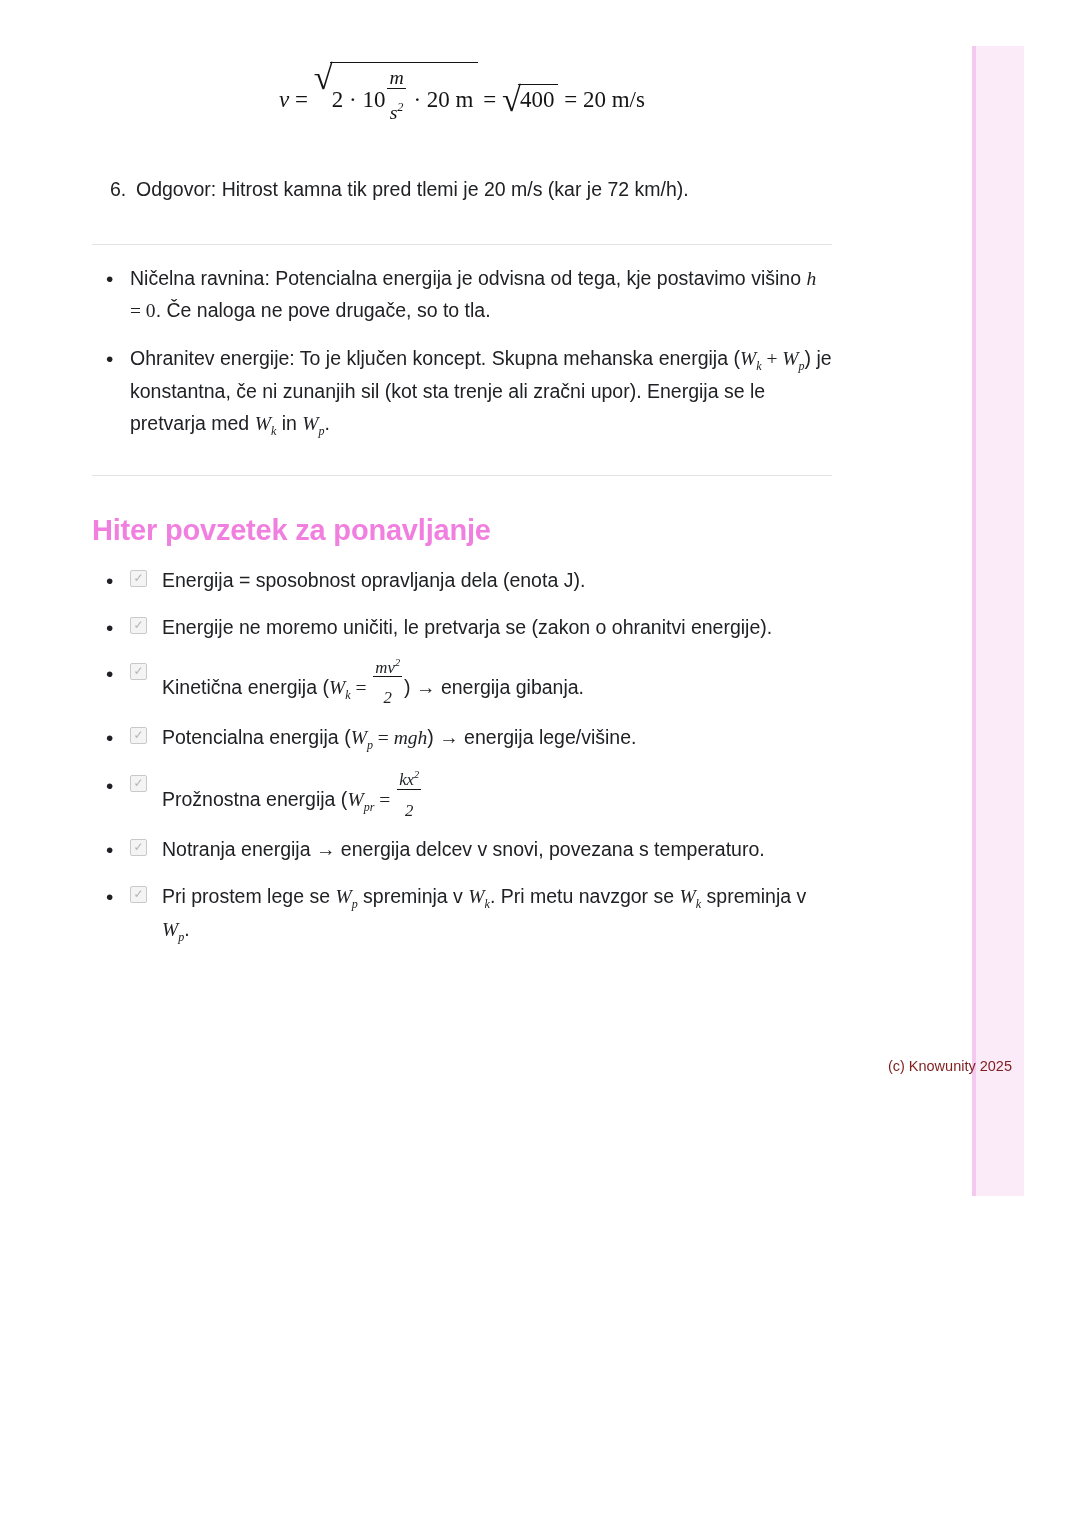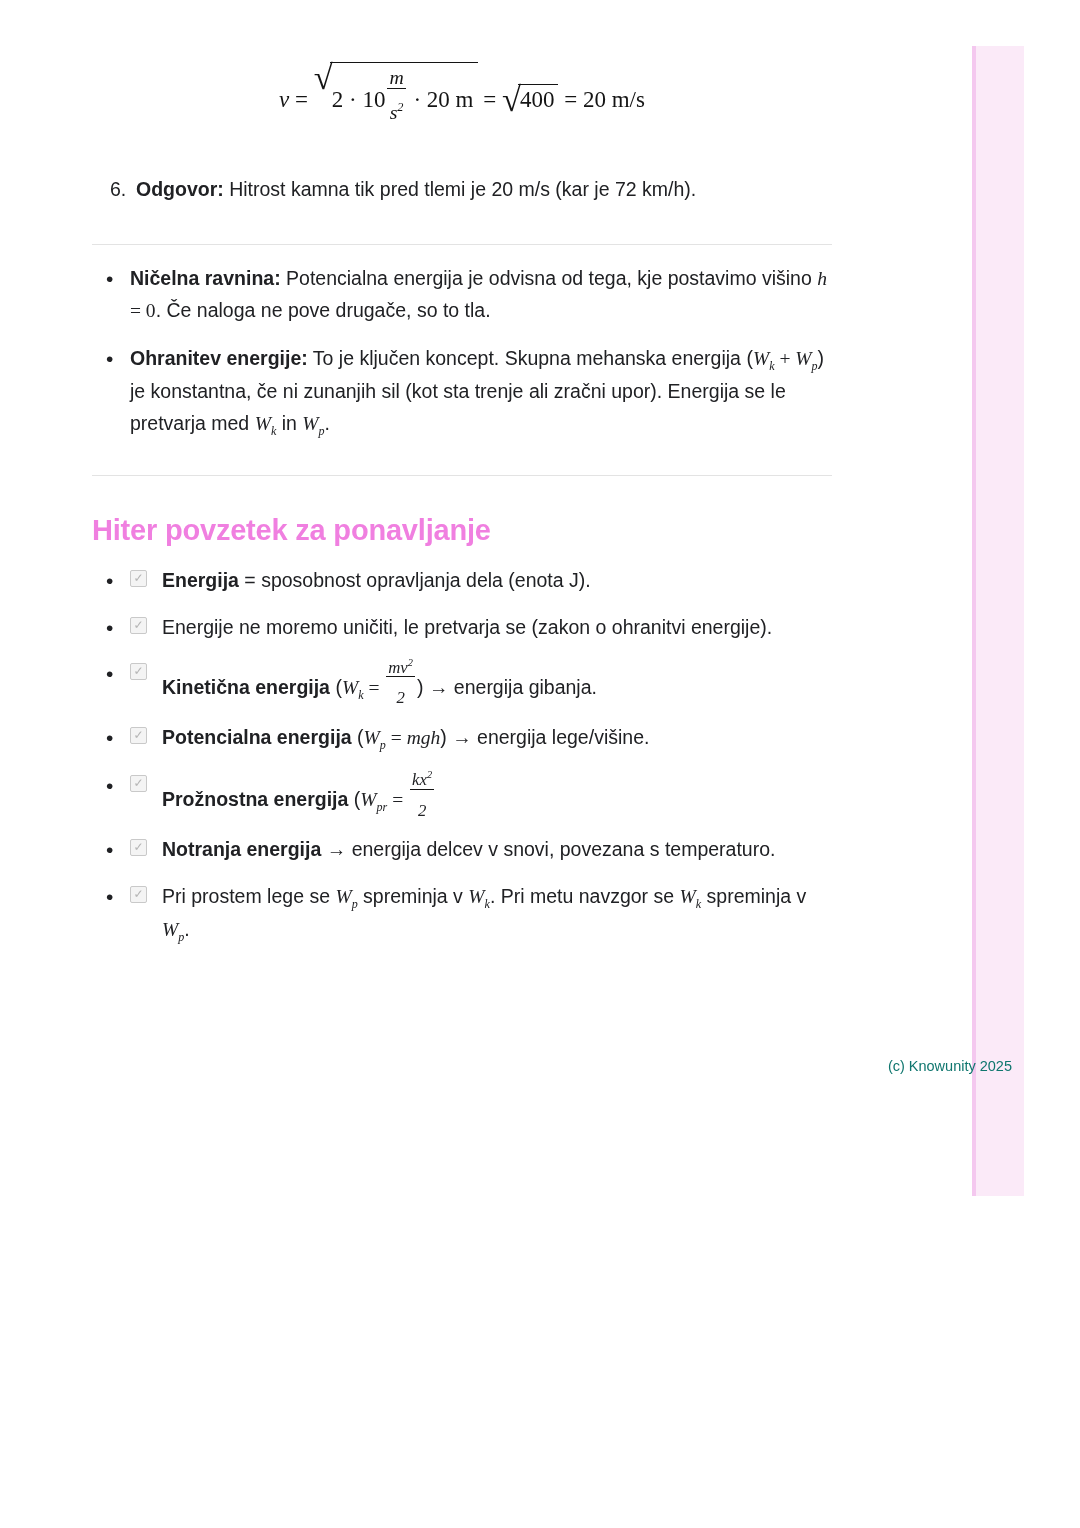--- a/index.html
+++ b/index.html
@@ -119,21 +119,21 @@
     margin-top: 52px;
     font-size: 19.5px;
     line-height: 1.55;
     color: #202124;
     padding-left: 18px;
   }
   .answer-line .num-marker {
     display: inline-block;
     width: 26px;
   }
-  b, strong { font-weight: 700; }
+  b, strong { font-weight: 400; }
 
   hr.sep {
     border: none;
     border-top: 1px solid #e3e3e3;
     margin: 40px 0 0 0;
     width: 740px;
   }
 
   h2.section-title {
     font-size: 29px;
@@ -200,21 +200,21 @@
     font-size: 12px;
     line-height: 15px;
     text-align: center;
   }
 
   .footer {
     position: absolute;
     right: 68px;
     bottom: 58px;
     font-size: 14.5px;
-    color: #0f766e;
+    color: #7f1d1d;
   }
 </style>
 </head>
 <body>
 
 <div class="page">
 
   <div class="right-strip"></div>
   <div class="right-strip-line"></div>
 

